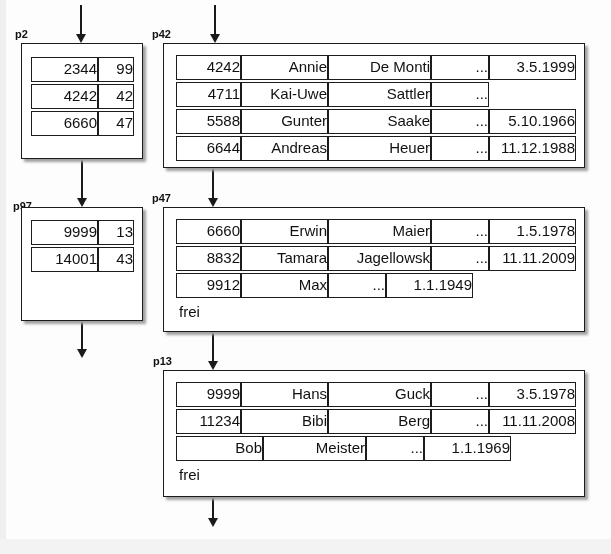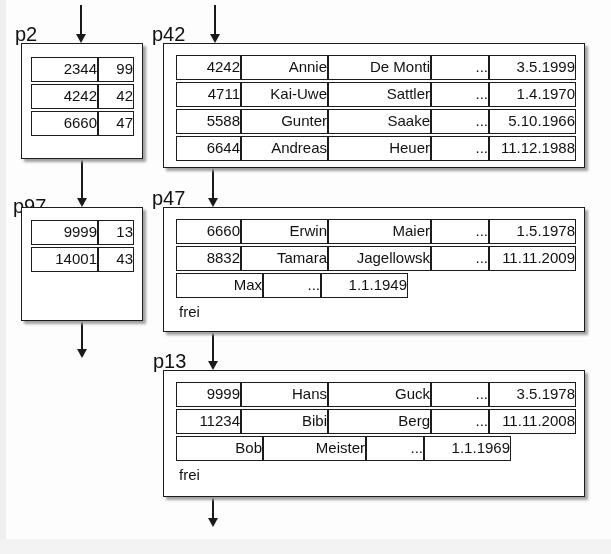--- a/index.html
+++ b/index.html
@@ -16,21 +16,21 @@
   .edge-strip-left{
     position:absolute;left:0;top:0;width:6px;height:554px;
     background:#efefef;
   }
   .edge-strip-bottom{
     position:absolute;left:0;top:539px;width:611px;height:15px;
     background:#f3f3f3;
   }
   .pagelabel{
     position:absolute;
-    font-size:20px;font-weight:400;color:#111;
+    font-size:11px;font-weight:700;color:#111;
     height:16px;line-height:16px;
   }
   .pagebox{
     position:absolute;
     background:#fff;
     border:1.5px solid #1c1c1c;
     box-shadow:3px 3px 2.5px #a0a0a0;
     box-sizing:border-box;
   }
   .tbl{position:absolute;}
@@ -128,21 +128,20 @@
         <div class="cell c1">Annie</div>
         <div class="cell c2">De Monti</div>
         <div class="cell c3">...</div>
         <div class="cell c4">3.5.1999</div>
       </div>
       <div class="trow">
         <div class="cell c0">4711</div>
         <div class="cell c1">Kai-Uwe</div>
         <div class="cell c2">Sattler</div>
         <div class="cell c3">...</div>
-        <div class="cell c4">1.4.1970</div>
       </div>
       <div class="trow">
         <div class="cell c0">5588</div>
         <div class="cell c1">Gunter</div>
         <div class="cell c2">Saake</div>
         <div class="cell c3">...</div>
         <div class="cell c4">5.10.1966</div>
       </div>
       <div class="trow">
         <div class="cell c0">6644</div>
@@ -179,20 +178,21 @@
         <div class="cell c4">1.5.1978</div>
       </div>
       <div class="trow">
         <div class="cell c0">8832</div>
         <div class="cell c1">Tamara</div>
         <div class="cell c2">Jagellowsk</div>
         <div class="cell c3">...</div>
         <div class="cell c4">11.11.2009</div>
       </div>
       <div class="trow">
+        <div class="cell c0">9912</div>
         <div class="cell c1">Max</div>
         <div class="cell c3">...</div>
         <div class="cell c4">1.1.1949</div>
       </div>
     </div>
     <div class="frei">frei</div>
   </div>
 
   <div class="pagelabel" style="left:153px;top:353px">p13</div>
   <div class="pagebox" style="left:163px;top:370px;width:422px;height:127px">

